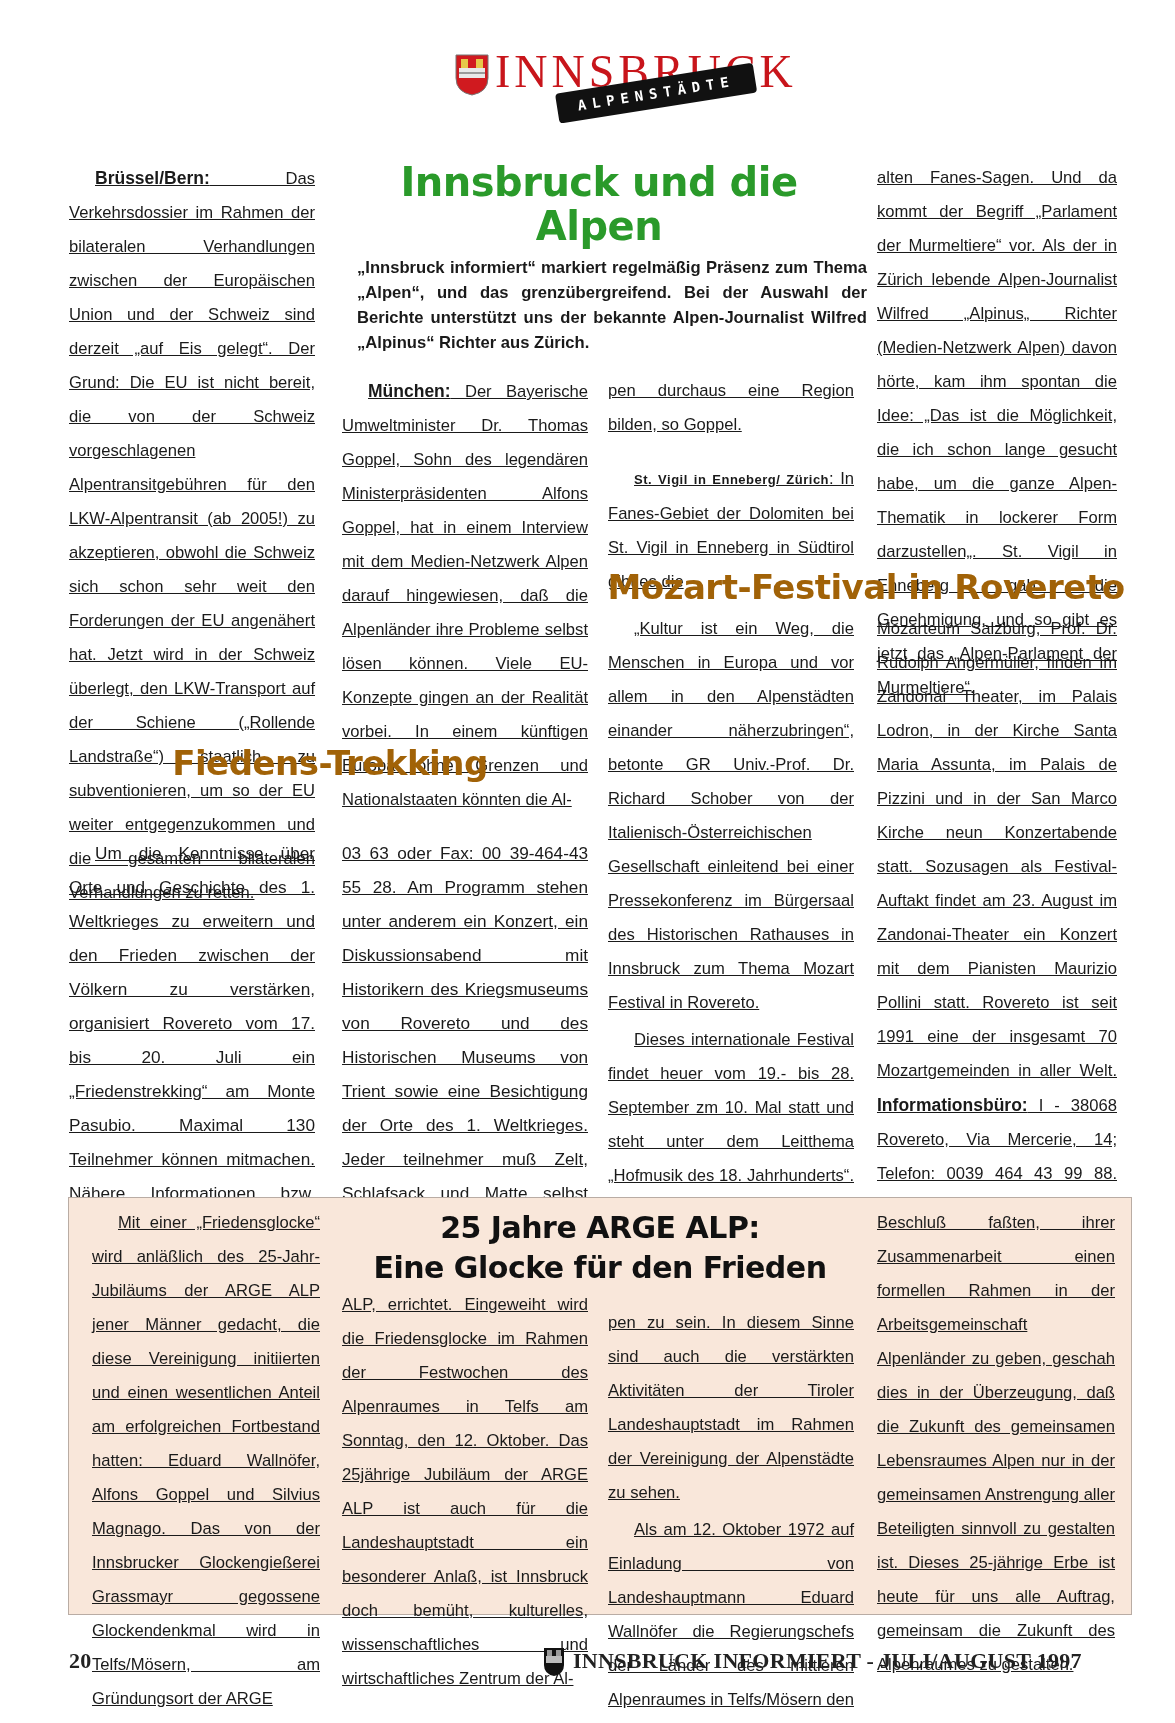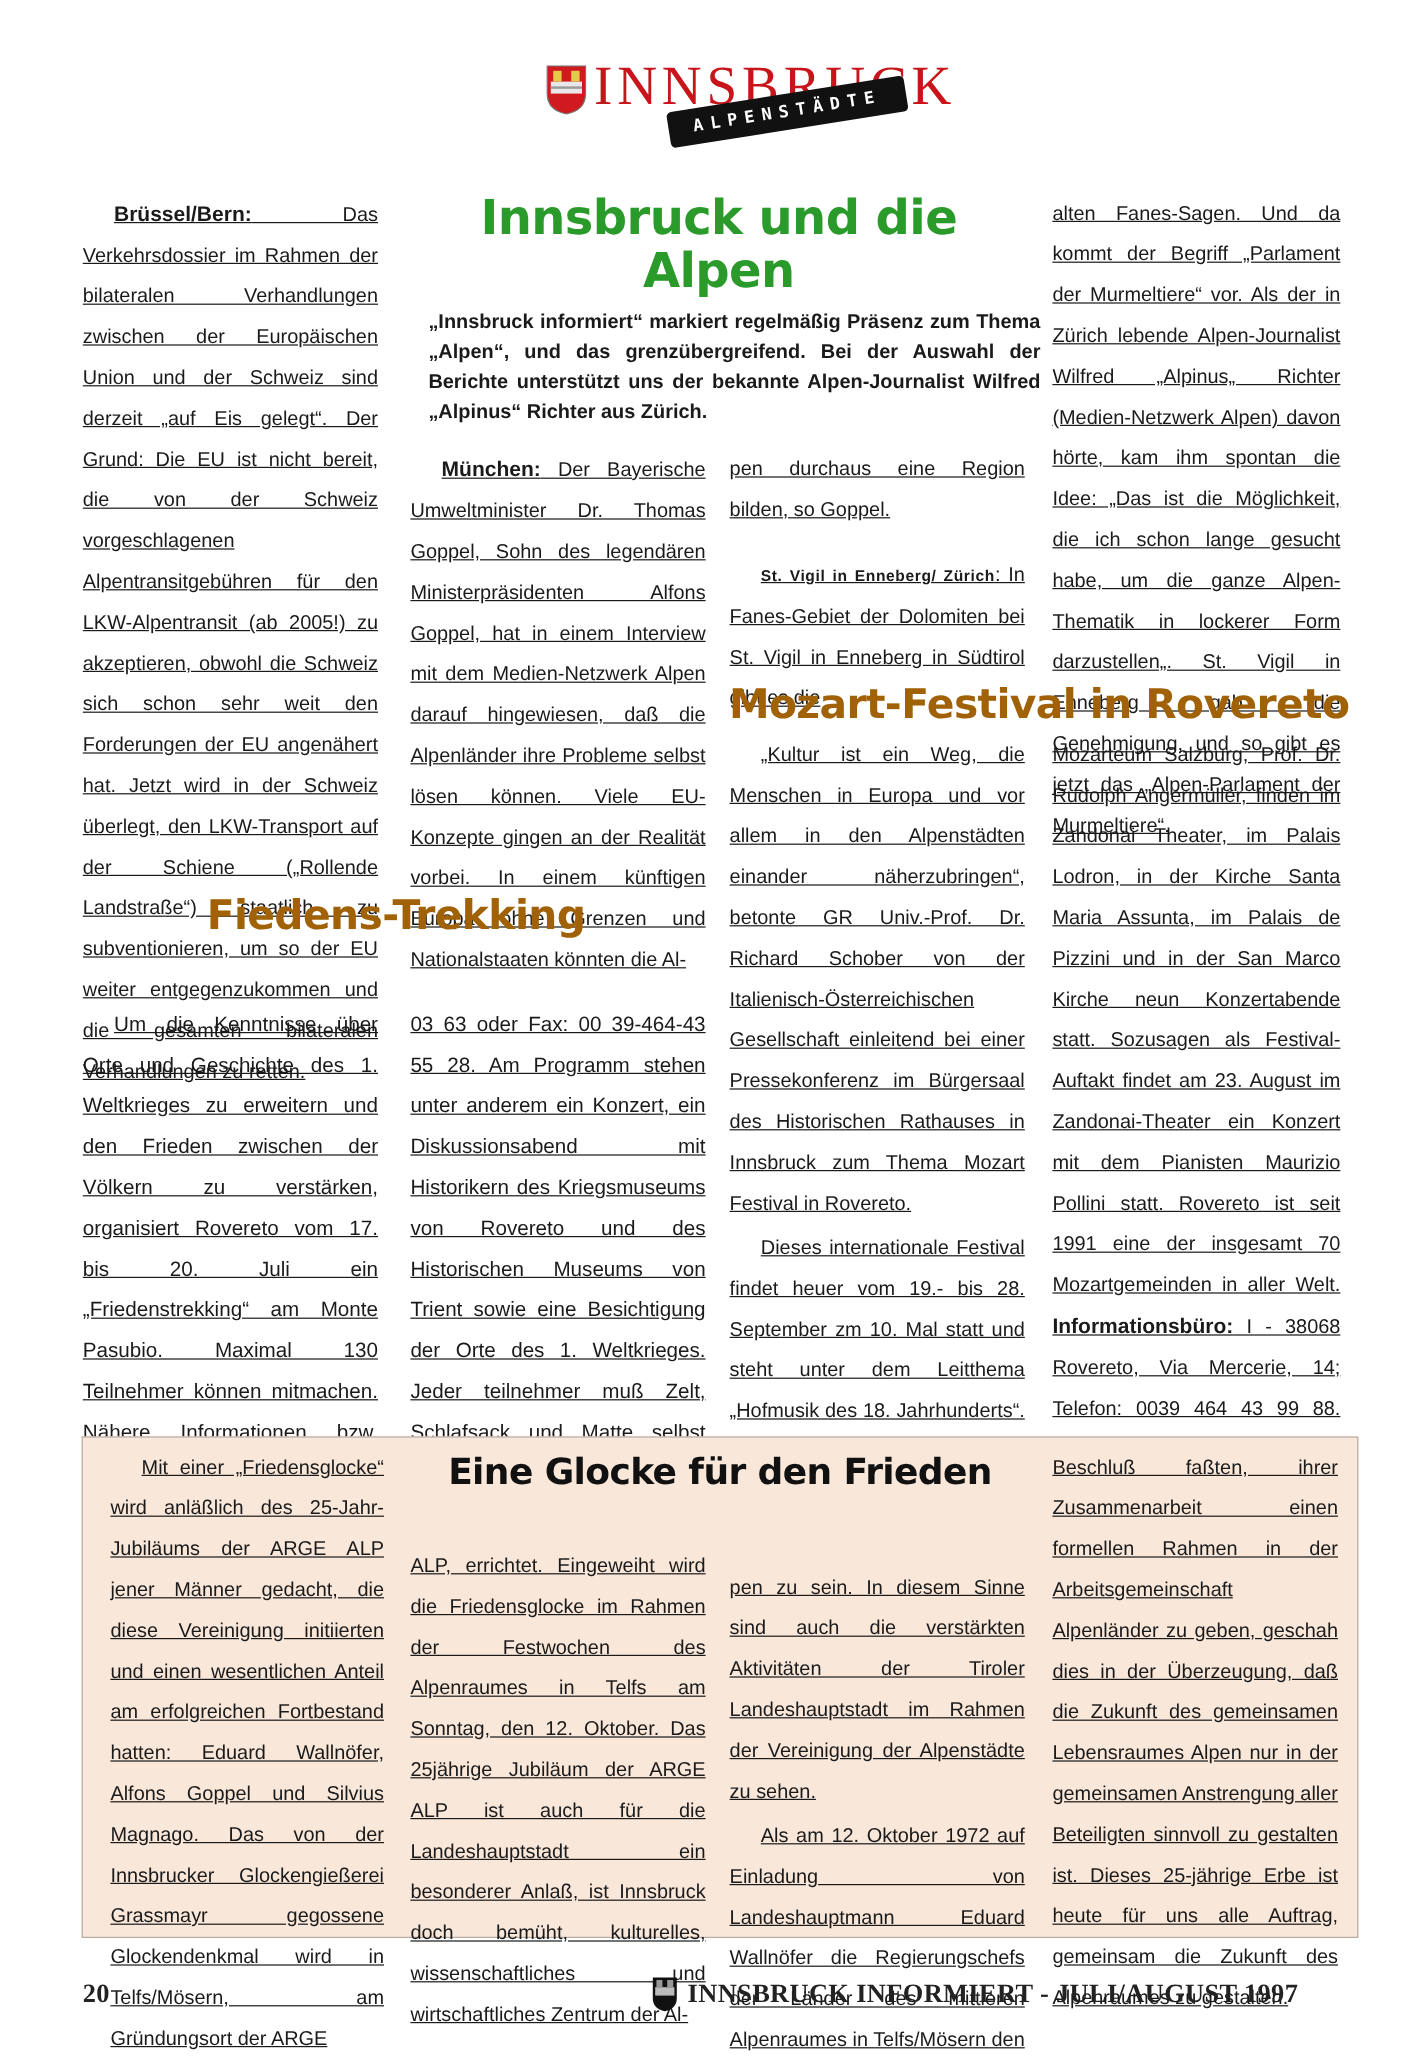--- a/index.html
+++ b/index.html
@@ -77,20 +77,21 @@
   <p>03 63 oder Fax: 00 39-464-43 55 28. Am Programm stehen unter anderem ein Konzert, ein Diskussionsabend mit Historikern des Kriegsmuseums von Rovereto und des Historischen Museums von Trient sowie eine Besichtigung der Orte des 1. Weltkrieges. Jeder teilnehmer muß Zelt, Schlafsack und Matte selbst mitbringen.</p>
 </div>
 
 <div class="box"></div>
 
 <div class="col" style="left:92px; top:1206px; width:228px;">
   <p class="indent">Mit einer „Friedensglocke“ wird anläßlich des 25-Jahr-Jubiläums der ARGE ALP jener Männer gedacht, die diese Vereinigung initiierten und einen wesentlichen Anteil am erfolgreichen Fortbestand hatten: Eduard Wallnöfer, Alfons Goppel und Silvius Magnago. Das von der Innsbrucker Glockengießerei Grassmayr gegossene Glockendenkmal wird in Telfs/Mösern, am Gründungsort der ARGE</p>
 </div>
 
 <div class="abs h-black" style="left:335px; top:1208px; width:530px; font-size:30px; line-height:40px;">
+  <div>25 Jahre ARGE ALP:</div>
   <div>Eine Glocke für den Frieden</div>
 </div>
 
 <div class="col" style="left:342px; top:1288px; width:246px;">
   <p>ALP, errichtet. Eingeweiht wird die Friedensglocke im Rahmen der Festwochen des Alpenraumes in Telfs am Sonntag, den 12. Oktober. Das 25jährige Jubiläum der ARGE ALP ist auch für die Landeshauptstadt ein besonderer Anlaß, ist Innsbruck doch bemüht, kulturelles, wissenschaftliches und wirtschaftliches Zentrum der Al-</p>
 </div>
 
 <div class="col" style="left:608px; top:1306px; width:246px;">
   <p>pen zu sein. In diesem Sinne sind auch die verstärkten Aktivitäten der Tiroler Landeshauptstadt im Rahmen der Vereinigung der Alpenstädte zu sehen.</p>
   <p class="indent" style="margin-top:3px;">Als am 12. Oktober 1972 auf Einladung von Landeshauptmann Eduard Wallnöfer die Regierungschefs der Länder des mittleren Alpenraumes in Telfs/Mösern den</p>

